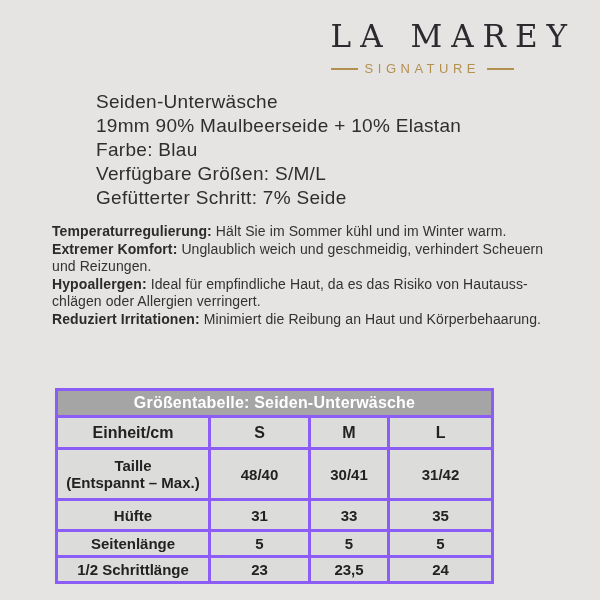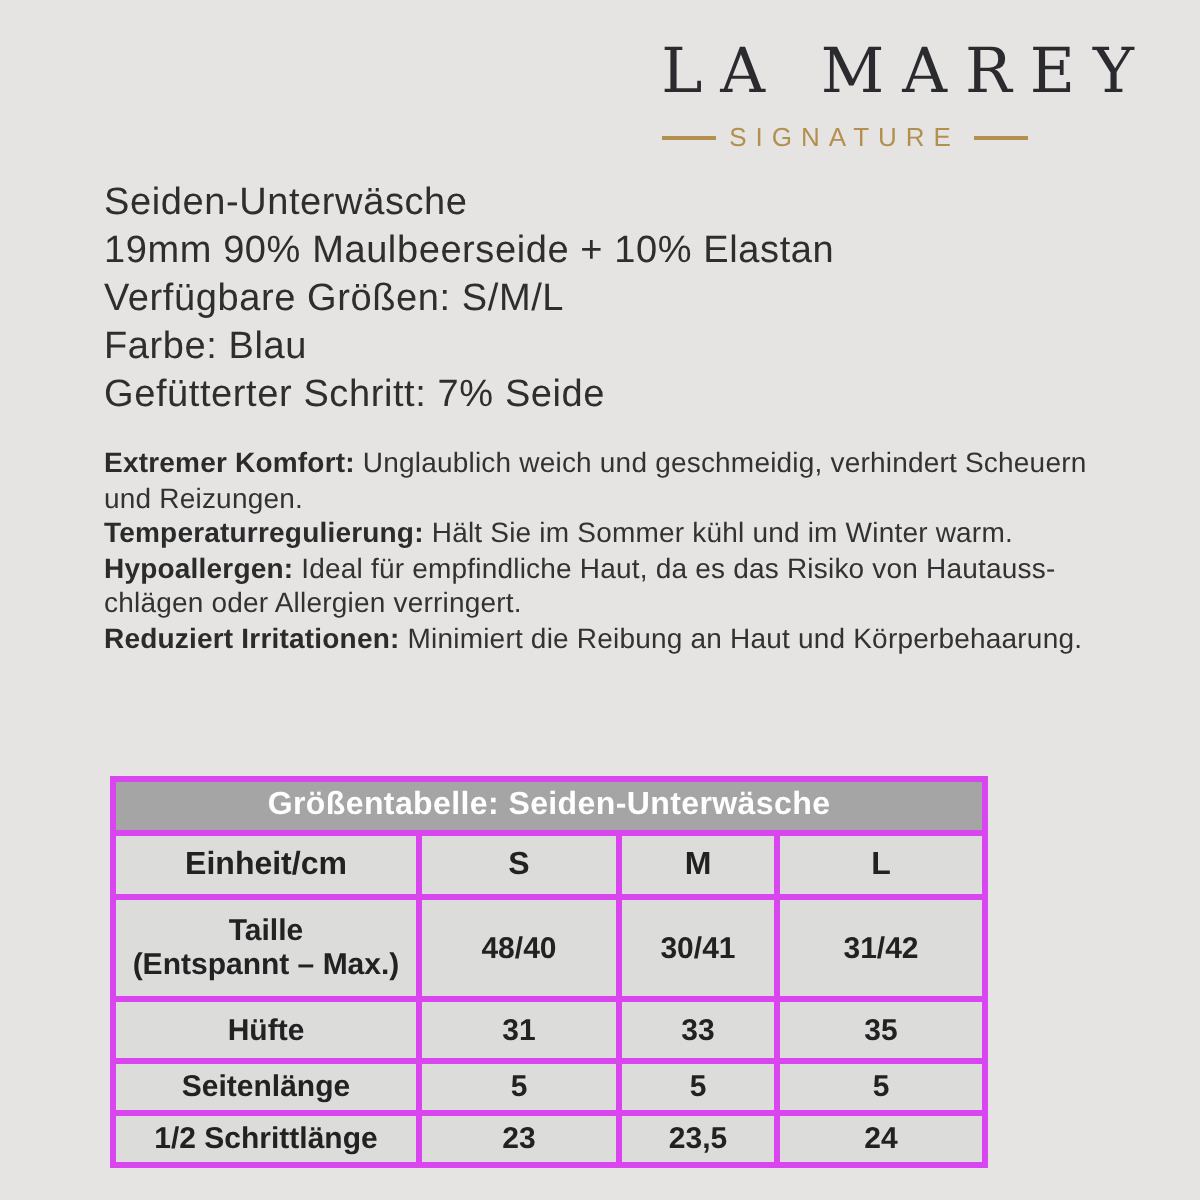--- a/index.html
+++ b/index.html
@@ -58,20 +58,21 @@
     left: 52px;
     top: 90px;
     width: 520px;
   }
   .desc-line {
     font-size: 19px;
     line-height: 24px;
     font-weight: 500;
     letter-spacing: 0.3px;
     color: #2e2e2e;
+    margin-left: 44px;
   }
 
   
   .features {
     position: absolute;
     left: 52px;
     top: 223px;
     width: 516px;
   }
   .feat {
@@ -83,21 +84,21 @@
   .feat-label { font-weight: 700; color: #2b2b2b; }
 
   
   .size-table {
     position: absolute;
     left: 55px;
     top: 388px;
     width: 424px;
     border-collapse: separate;
     border-spacing: 3px;
-    background: #d946ef;
+    background: #8b5cf6;
     table-layout: fixed;
   }
   .size-table td {
     background: #dcdcdb;
     text-align: center;
     vertical-align: middle;
     font-size: 15px;
     font-weight: 600;
     color: #222;
     padding: 2px 2px;
@@ -127,28 +128,28 @@
     <div class="logo-tagline">
       <span class="dash"></span>
       <span class="tagline-text">SIGNATURE</span>
       <span class="dash"></span>
     </div>
   </header>
 
   <section class="desc">
     <div class="desc-line">Seiden-Unterwäsche</div>
     <div class="desc-line">19mm 90% Maulbeerseide + 10% Elastan</div>
+    <div class="desc-line">Farbe: Blau</div>
     <div class="desc-line">Verfügbare Größen: S/M/L</div>
-    <div class="desc-line">Farbe: Blau</div>
     <div class="desc-line">Gefütterter Schritt: 7% Seide</div>
   </section>
 
   <section class="features">
+    <p class="feat"><span class="feat-label">Temperaturregulierung:</span> <span class="feat-text">Hält Sie im Sommer kühl und im Winter warm.</span></p>
     <p class="feat"><span class="feat-label">Extremer Komfort:</span> <span class="feat-text">Unglaublich weich und geschmeidig, verhindert Scheuern und Reizungen.</span></p>
-    <p class="feat"><span class="feat-label">Temperaturregulierung:</span> <span class="feat-text">Hält Sie im Sommer kühl und im Winter warm.</span></p>
     <p class="feat"><span class="feat-label">Hypoallergen:</span> <span class="feat-text">Ideal für empfindliche Haut, da es das Risiko von Hautauss­chlägen oder Allergien verringert.</span></p>
     <p class="feat"><span class="feat-label">Reduziert Irritationen:</span> <span class="feat-text">Minimiert die Reibung an Haut und Körperbe­haarung.</span></p>
   </section>
 
   <table class="size-table">
     <colgroup>
       <col style="width:150px">
       <col style="width:97px">
       <col style="width:76px">
       <col style="width:101px">

